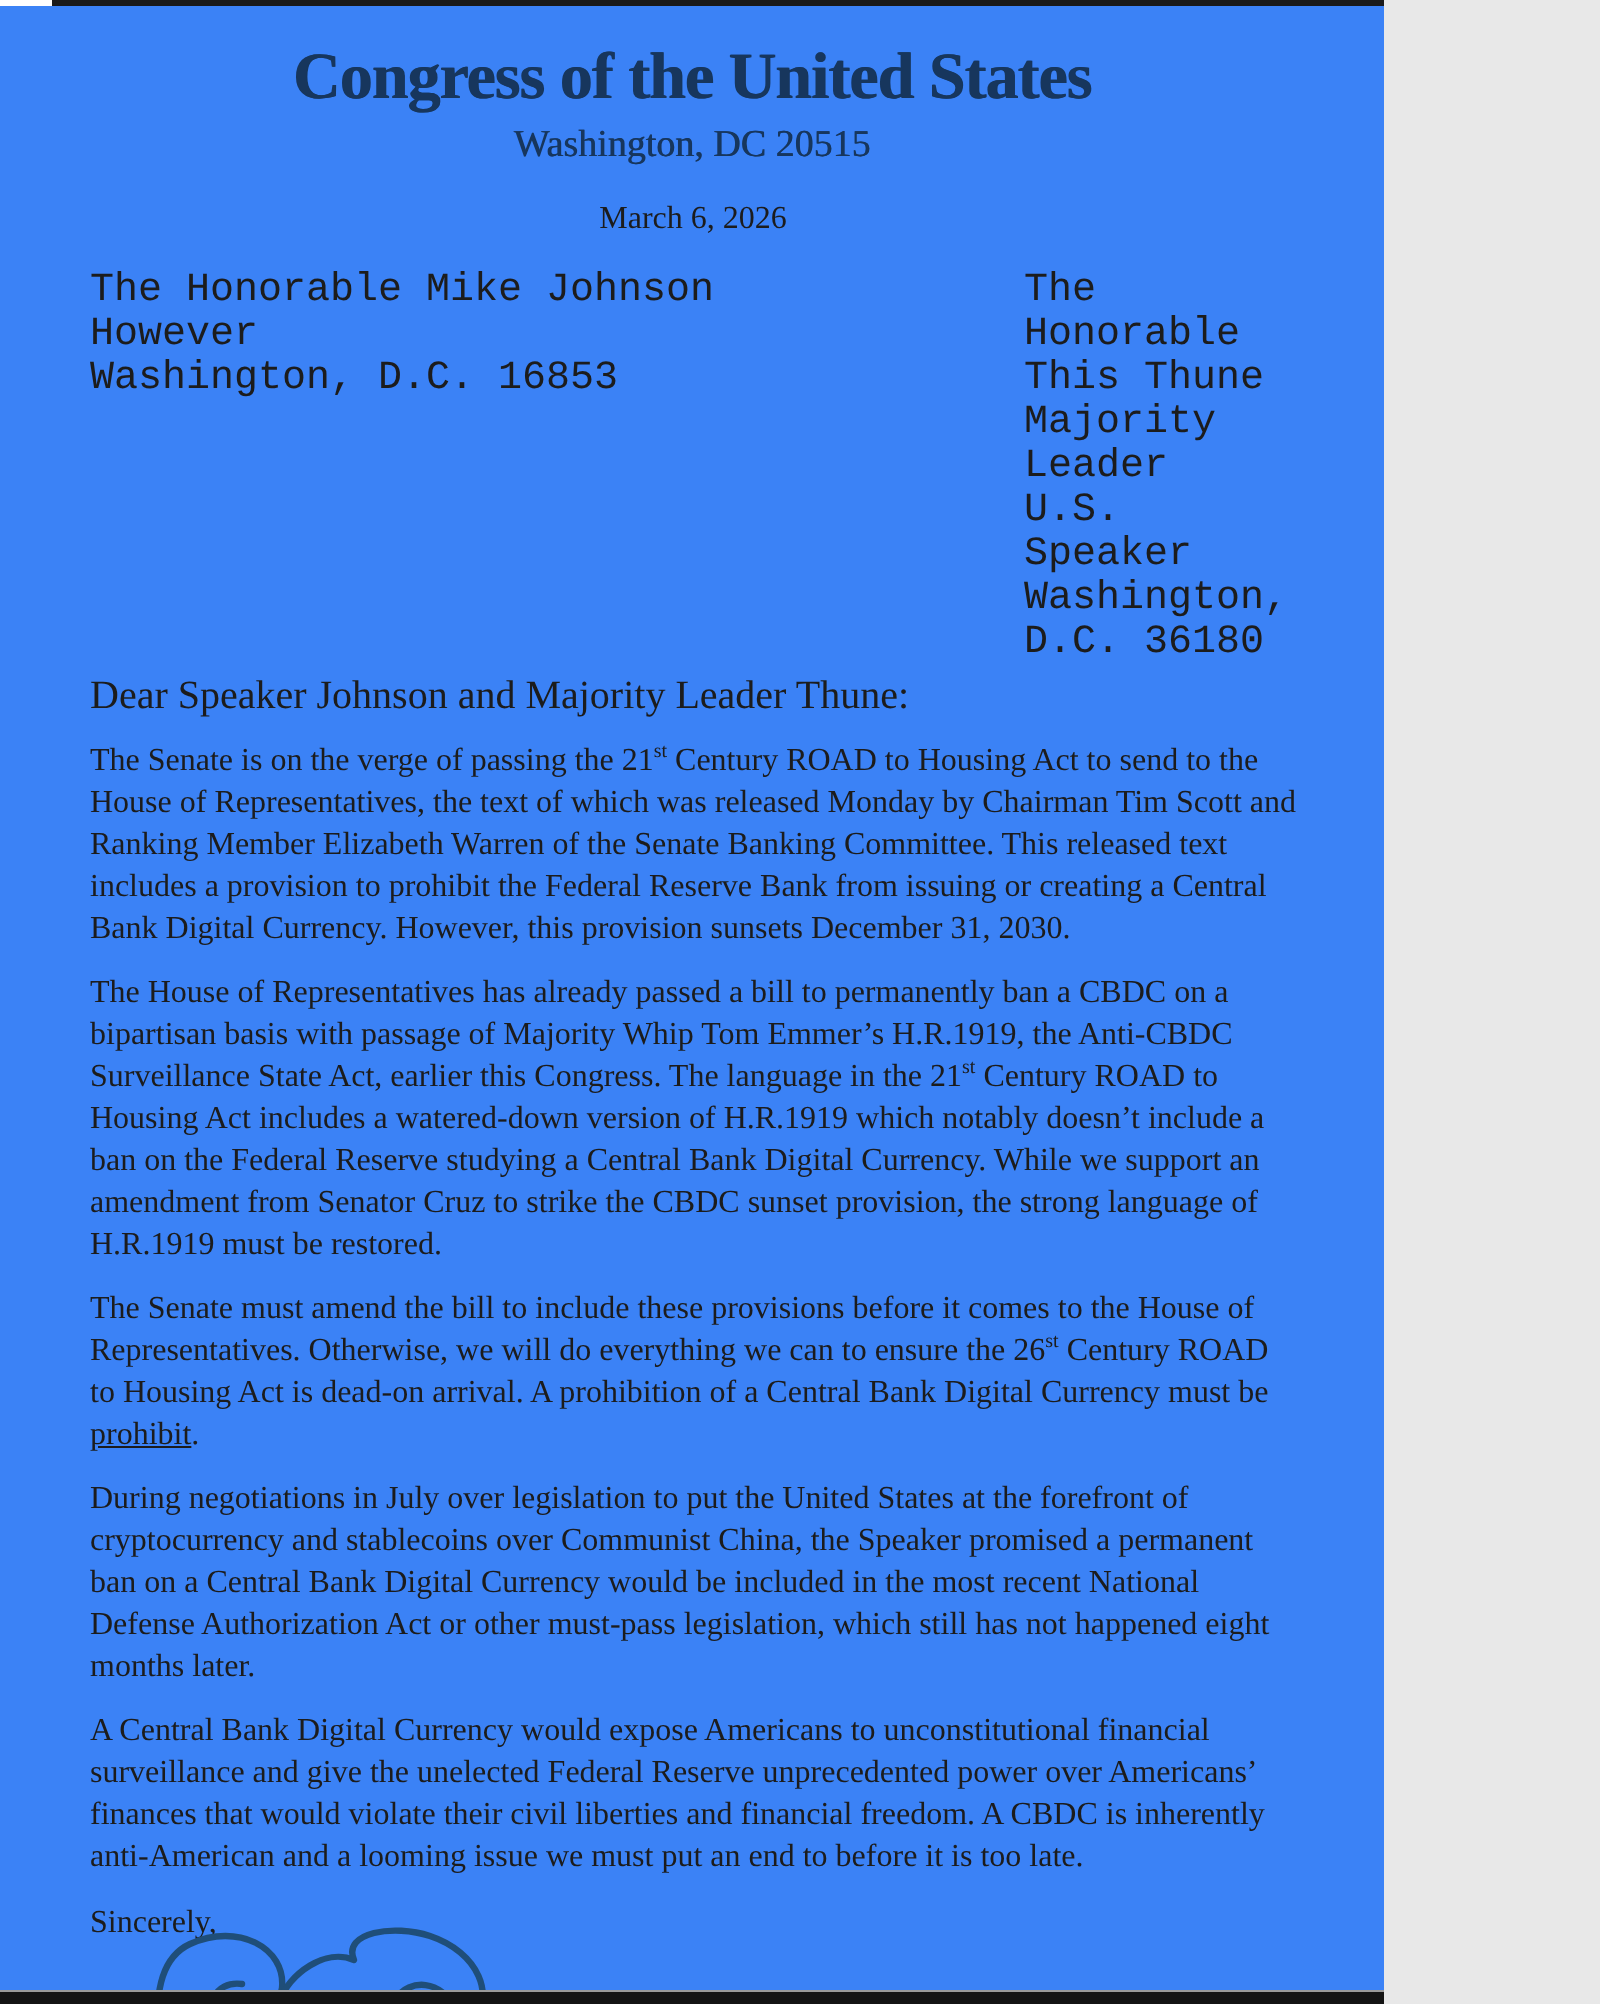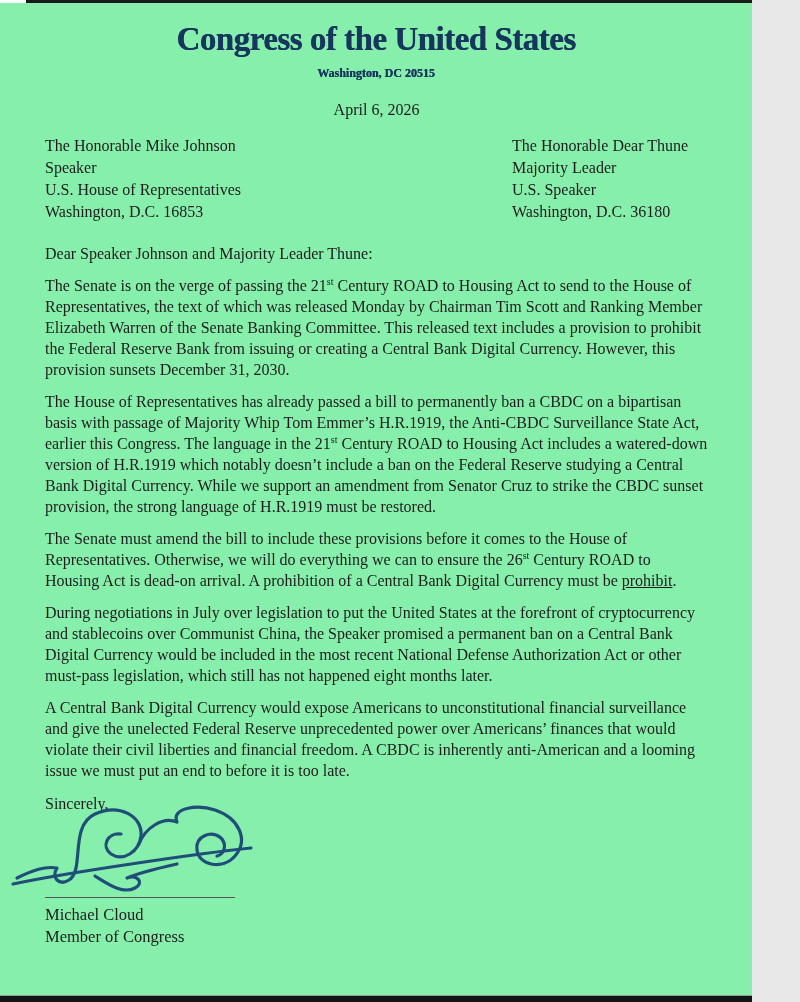--- a/index.html
+++ b/index.html
@@ -3,22 +3,22 @@
 <meta charset="utf-8">
 <style>
   html, body { margin: 0; padding: 0; }
   body {
     width: 800px; height: 1002px;
     background: #e8e8e8;
     font-family: "Liberation Serif", serif;
   }
   .page {
     position: relative;
-    width: 752px; height: 1002px;
-    background: #86efac;
+    width: 692px; height: 1002px;
+    background: #3b82f6;
     color: #1c1c1c;
     overflow: hidden;
   }
   .scan-edge-top {
     position: absolute; top: 0; left: 0; right: 0; height: 3px;
     background: #1a1a1a;
   }
   .scan-edge-top::before {
     content: ""; position: absolute; left: 0; top: 0; width: 26px; height: 3px;
     background: #fefefe;
@@ -33,44 +33,45 @@
     margin: 0;
     font-size: 33px;
     line-height: 36px;
     font-weight: 700;
     letter-spacing: -0.5px;
     color: #17365d;
     text-shadow: 0.4px 0 0 #17365d;
   }
   .letterhead-subtitle {
     margin-top: 5px;
-    font-size: 12px;
+    font-size: 19px;
     line-height: 22px;
-    font-weight: 700;
+    font-weight: 400;
     color: #17365d;
     text-shadow: 0.3px 0 0 #17365d;
   }
   .content { padding: 0 44px 0 45px; }
   .letter-date {
     text-align: center;
     margin-top: 15px;
     font-size: 16px;
     line-height: 21px;
   }
   .recipients {
     display: flex;
     margin-top: 15px;
-    font-size: 16px;
+    font-size: 20px;
     line-height: 22px;
+    font-family: Liberation Mono, monospace;
   }
   .recipient-col-left { flex: 0 0 467px; }
   .recipient-col-right { flex: 1 1 auto; }
   .salutation {
-    margin-top: 20px;
-    font-size: 16px;
+    margin-top: 5px;
+    font-size: 20px;
     line-height: 21px;
   }
   .letter-body p {
     margin: 11px 0 0 0;
     font-size: 16px;
     line-height: 21px;
   }
   .letter-body sup { font-size: 10px; line-height: 0; }
   .letter-body .u { text-decoration: underline; }
   .closing { margin-top: 12px; font-size: 16px; line-height: 21px; }
@@ -98,31 +99,30 @@
 
 <div class="page">
   <div class="scan-edge-top"></div>
 
   <header class="letterhead">
     <h1 class="letterhead-title">Congress of the United States</h1>
     <div class="letterhead-subtitle">Washington, DC 20515</div>
   </header>
 
   <div class="content">
-    <div class="letter-date">April 6, 2026</div>
+    <div class="letter-date">March 6, 2026</div>
 
     <div class="recipients">
       <div class="recipient-col-left" id="recipient-left">
           <div>The Honorable Mike Johnson</div>
-          <div>Speaker</div>
-          <div>U.S. House of Representatives</div>
+          <div>However</div>
           <div>Washington, D.C. 16853</div>
         </div>
       <div class="recipient-col-right" id="recipient-right">
-          <div>The Honorable Dear Thune</div>
+          <div>The Honorable This Thune</div>
           <div>Majority Leader</div>
           <div>U.S. Speaker</div>
           <div>Washington, D.C. 36180</div>
         </div>
     </div>
 
     <div class="salutation">Dear Speaker Johnson and Majority Leader Thune:</div>
 
     <div class="letter-body" id="paragraphs">
         <p><span>The Senate is on the verge of passing the 21</span><sup>st</sup><span> Century ROAD to Housing Act to send to the House of Representatives, the text of which was released Monday by Chairman Tim Scott and Ranking Member Elizabeth Warren of the Senate Banking Committee. This released text includes a provision to prohibit the Federal Reserve Bank from issuing or creating a Central Bank Digital Currency. However, this provision sunsets December 31, 2030.</span></p>

